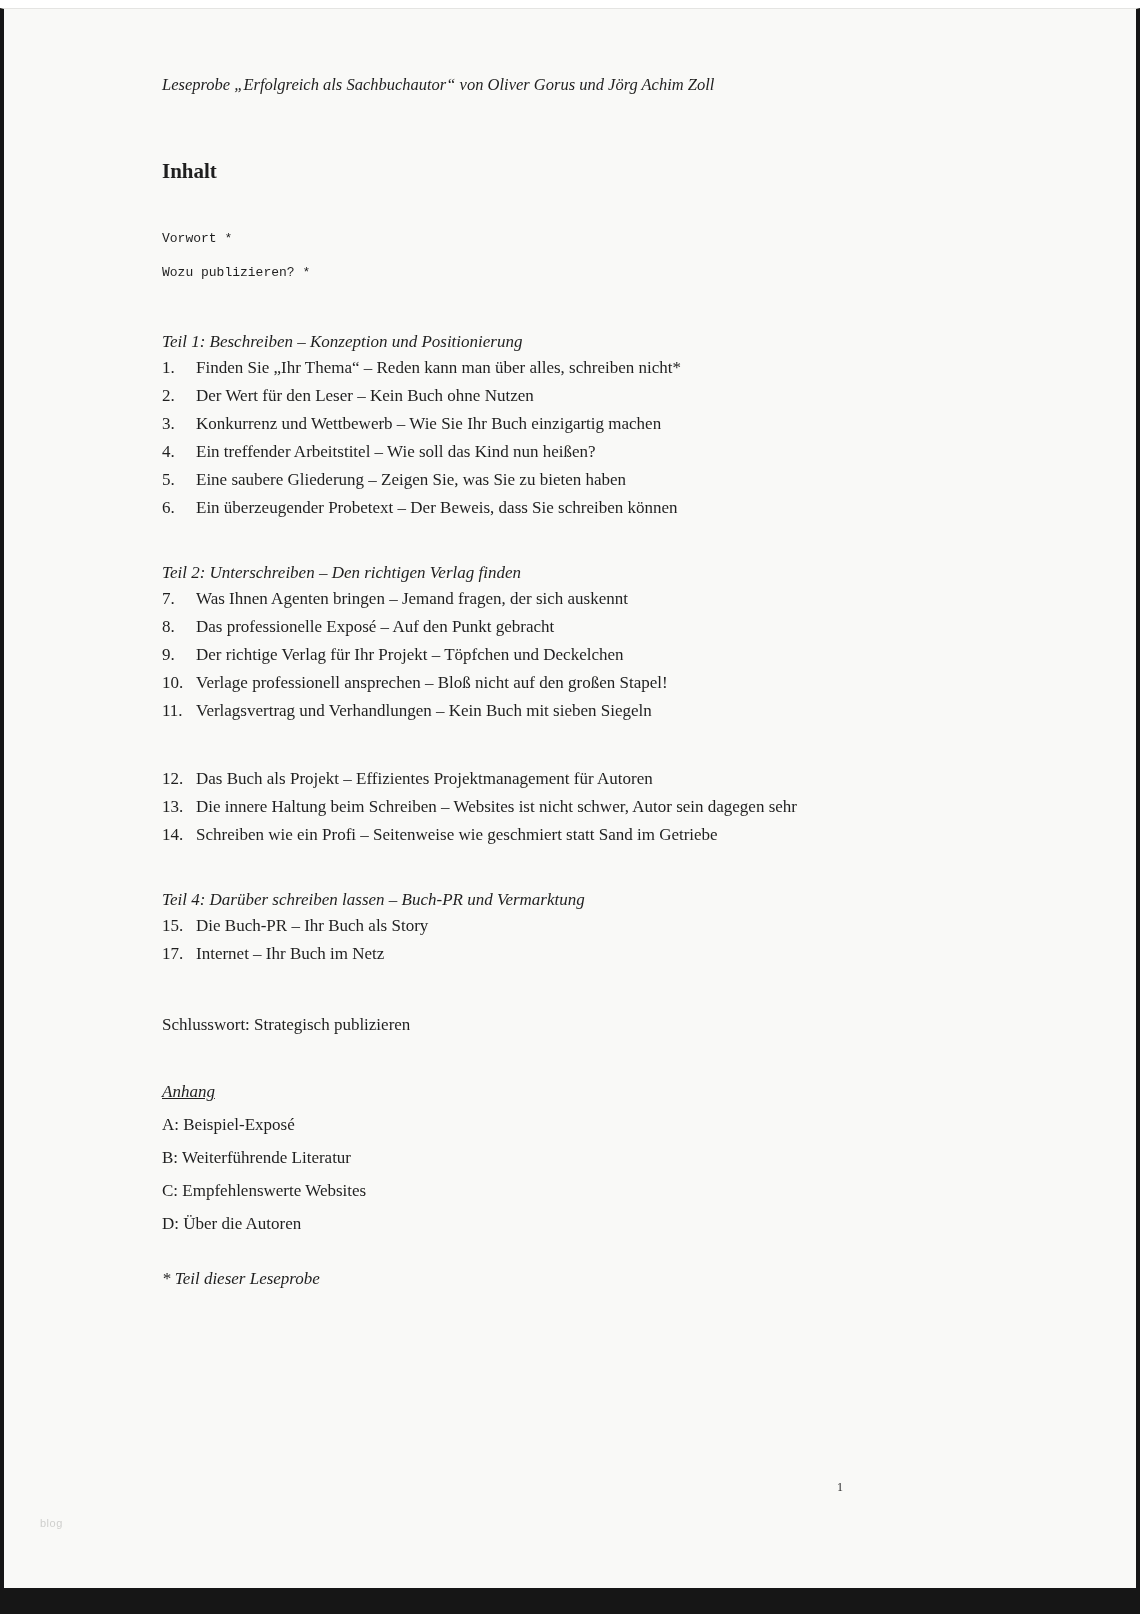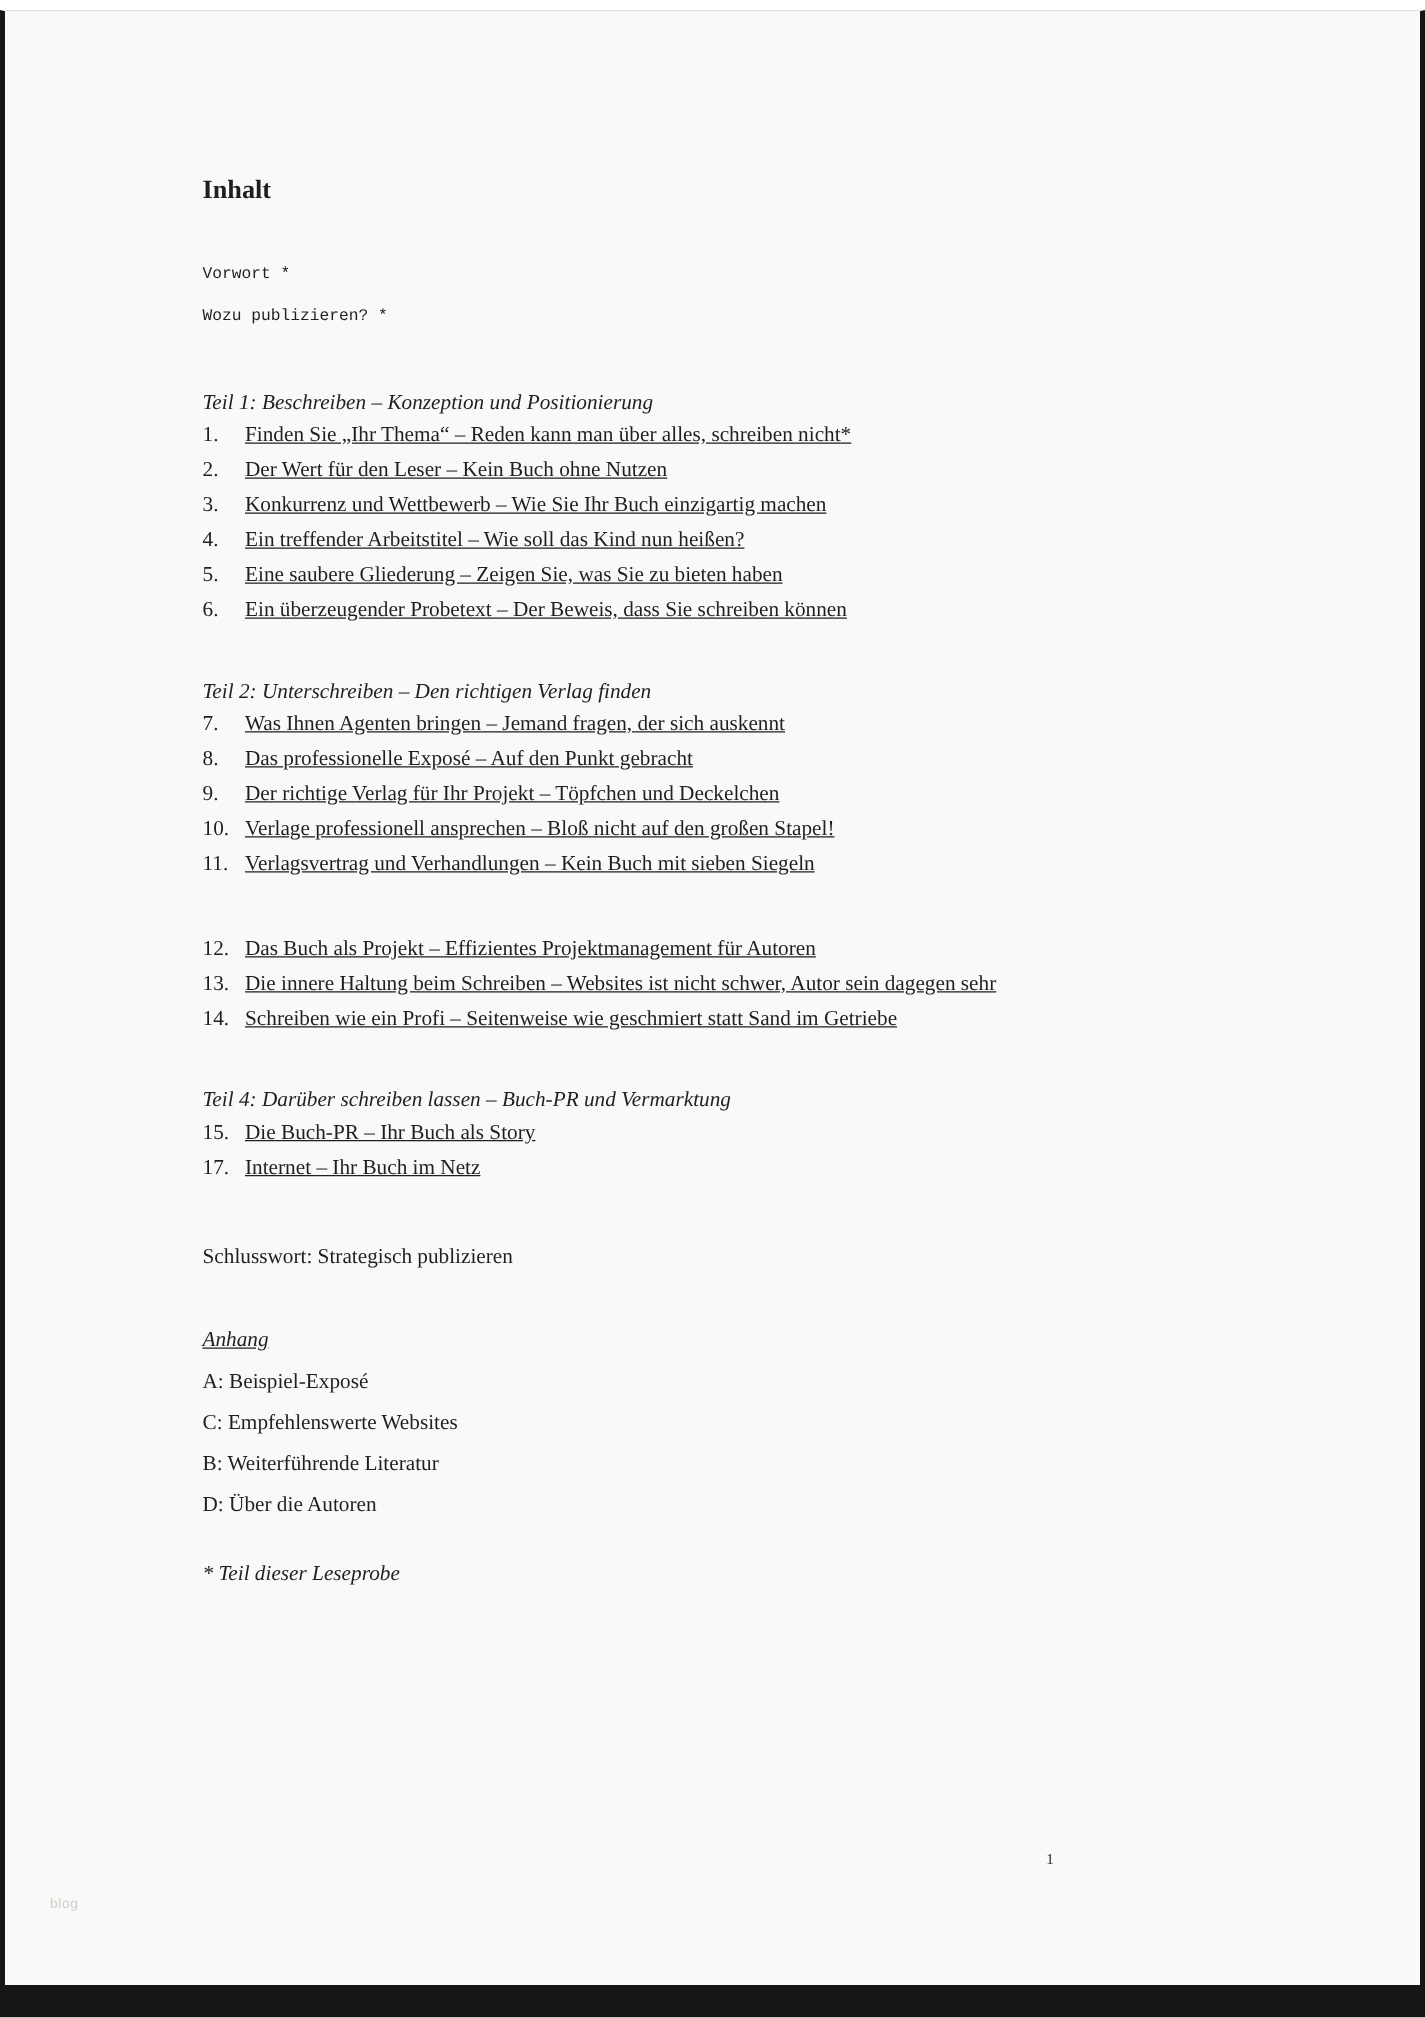--- a/index.html
+++ b/index.html
@@ -70,21 +70,20 @@
     font-size: 17px;
     line-height: 28px;
   }
   .toc-item .num {
     width: 34px;
     flex-shrink: 0;
   }
   .toc-item .txt {
     flex: 1;
     max-width: 656px;
-    text-decoration: underline;
   }
   .closing {
     font-size: 17px;
     line-height: 21px;
     margin-top: 46px;
   }
   .appendix-heading {
     font-style: italic;
     font-weight: normal;
     font-size: 17px;
@@ -119,20 +118,21 @@
     color: #cfcfcd;
     letter-spacing: 0.5px;
   }
 </style>
 </head>
 <body>
 
 <div class="frame">
   <div class="content">
 
+    <p class="doc-header">Leseprobe „Erfolgreich als Sachbuchautor“ von Oliver Gorus und Jörg Achim Zoll</p>
 
     <h1 class="doc-title">Inhalt</h1>
 
     <p class="front-item first">Vorwort *</p>
     <p class="front-item">Wozu publizieren? *</p>
 
     <section class="toc-section first">
       <h2 class="section-heading">Teil 1: Beschreiben – Konzeption und Positionierung</h2>
       <ul class="toc-list">
         <li class="toc-item">
@@ -216,22 +216,22 @@
           <span class="num">17.</span>
           <span class="txt">Internet – Ihr Buch im Netz</span>
         </li>
       </ul>
     </section>
 
     <p class="closing">Schlusswort: Strategisch publizieren</p>
 
     <h2 class="appendix-heading">Anhang</h2>
     <p class="appendix-item">A: Beispiel-Exposé</p>
+    <p class="appendix-item">B: Weiterführende Literatur</p>
     <p class="appendix-item">C: Empfehlenswerte Websites</p>
-    <p class="appendix-item">B: Weiterführende Literatur</p>
     <p class="appendix-item">D: Über die Autoren</p>
 
     <p class="footnote">* Teil dieser Leseprobe</p>
 
   </div>
 
   <div class="page-number">1</div>
   <div class="watermark">blog</div>
 </div>
 

